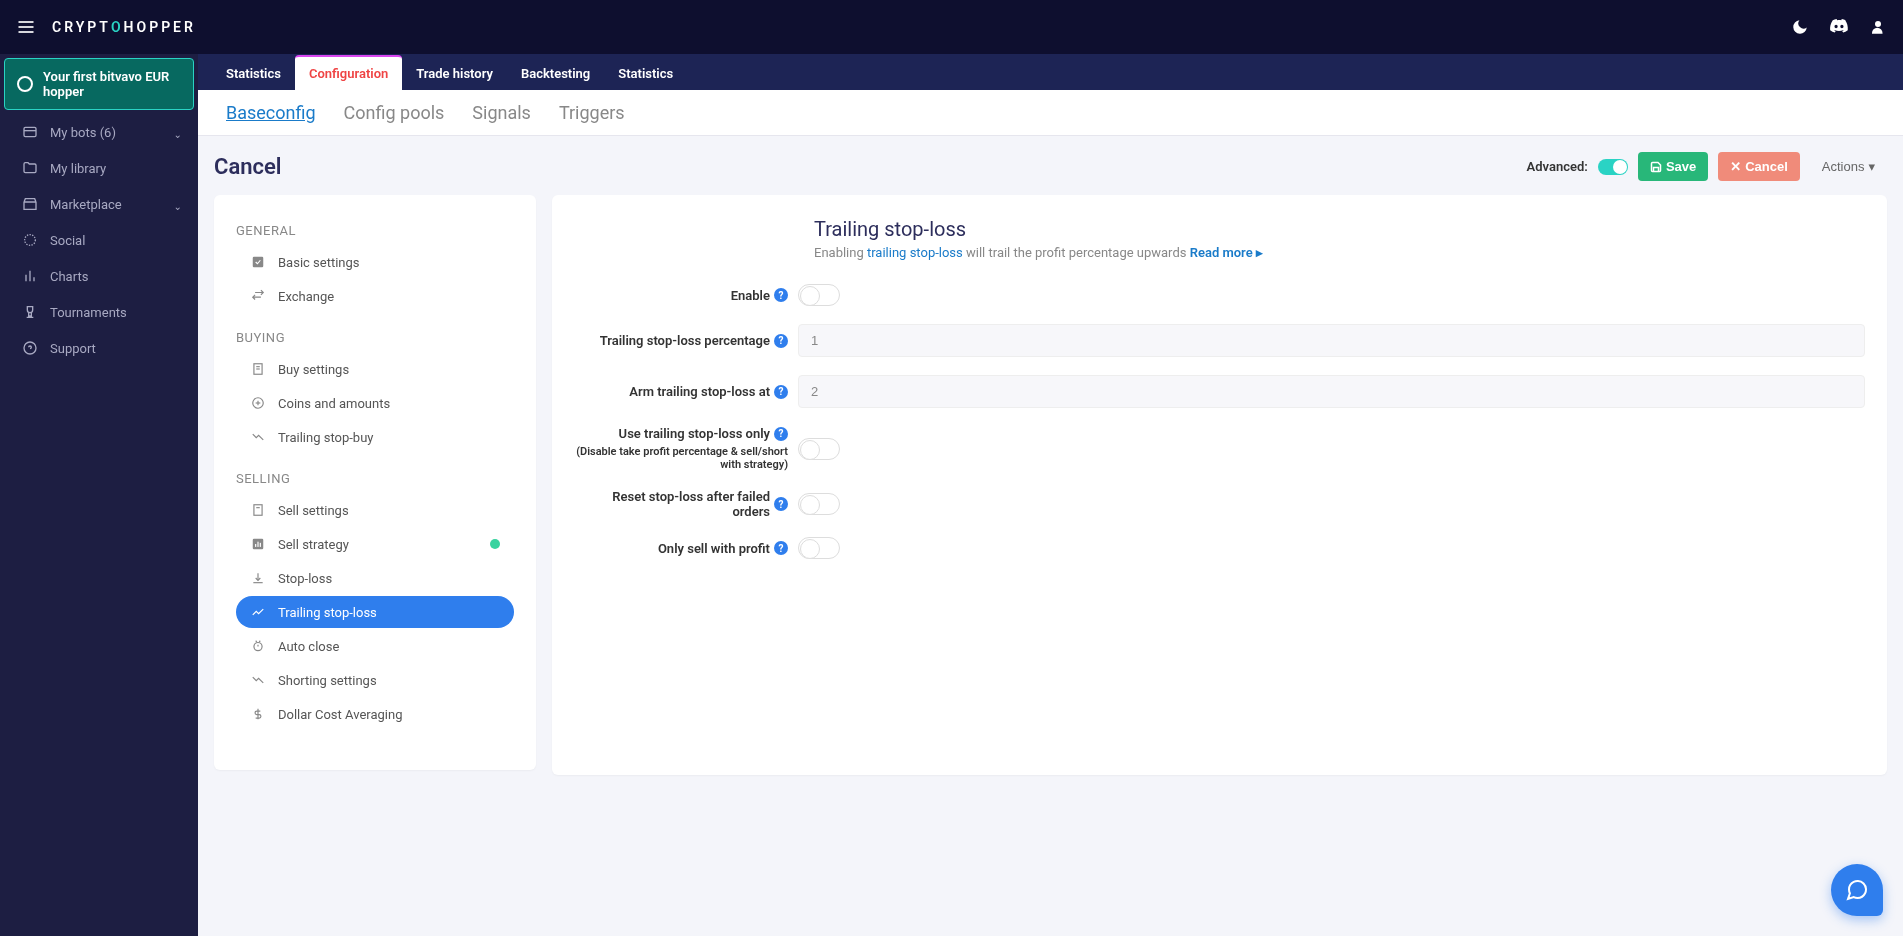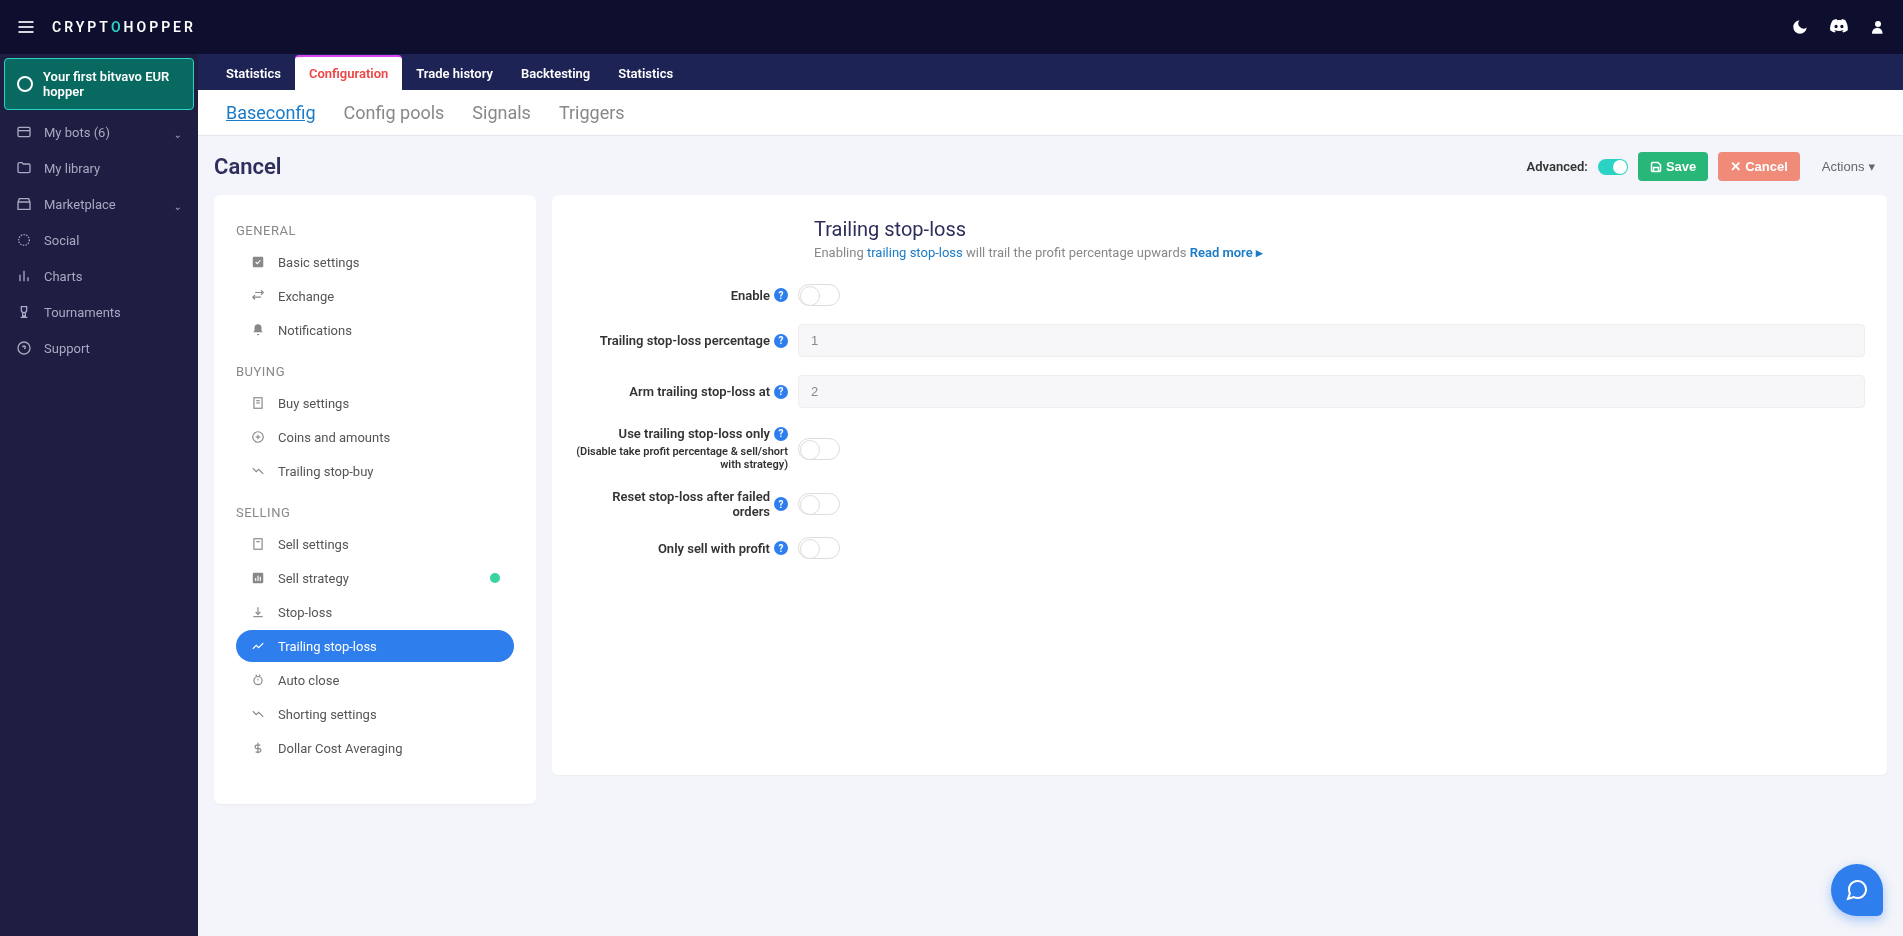--- a/index.html
+++ b/index.html
@@ -11,21 +11,21 @@
 .logo { color: #fff; font-weight: 600; letter-spacing: 3px; font-size: 14px; display: flex; align-items: flex-start; }
 .logo-o { color: #2ad3c4; }
 .topbar-right { display: flex; align-items: center; gap: 20px; color: #fff; }
 .topbar-icon { cursor: pointer; }
 
 .layout { display: flex; height: calc(100vh - 54px); }
 
 .sidebar { width: 198px; background: #1d1e42; color: #a8a9c2; flex-shrink: 0; overflow-y: auto; }
 .hopper-box { background: #076960; border: 1px solid #2ad3c4; margin: 4px; border-radius: 4px; padding: 10px 12px; display: flex; align-items: center; gap: 10px; color: #fff; font-size: 13px; font-weight: 600; cursor: pointer; }
 .hopper-box .ring { width: 16px; height: 16px; border: 2px solid #fff; border-radius: 50%; flex-shrink: 0; }
-.side-item { display: flex; align-items: flex-end; gap: 12px; padding: 10px 16px; cursor: pointer; font-size: 13px; position: relative; }
+.side-item { display: flex; align-items: flex-end; gap: 12px; padding: 10px 16px; cursor: pointer; font-size: 13px; position: relative; margin-left: 6px; }
 .side-icon { width: 16px; height: 16px; display: flex; align-items: center; justify-content: center; flex-shrink: 0; }
 .side-chevron { margin-left: auto; font-size: 10px; }
 
 .main { flex: 1; display: flex; flex-direction: column; overflow: hidden; }
 .tabbar { background: #1d2455; display: flex; align-items: flex-end; height: 36px; padding-left: 14px; }
 .tab { color: #fff; padding: 9px 14px; font-size: 13px; font-weight: 600; cursor: pointer; border-top-left-radius: 4px; border-top-right-radius: 4px; }
 .tab.active { background: #fff; color: #ef4444; border-top: 2px solid #d946ef; }
 .subtabbar { background: #fff; display: flex; padding: 0 14px; border-bottom: 1px solid #e6e6ee; }
 .subtab { padding: 12px 14px; font-size: 18px; color: #888; cursor: pointer; }
 .subtab.active { color: #1a7bc9; text-decoration: underline; }
@@ -232,28 +232,20 @@
               <span>Basic settings</span>
             </div>
             <div class="cat-item">
               <span class="cat-icon">
                   <svg width="14" height="14" viewBox="0 0 24 24" fill="none" stroke="currentColor" stroke-width="2">
                     <path d="M7 10l-4 4 4 4M3 14h14M17 2l4 4-4 4M21 6H7"></path>
                   </svg>
                 </span>
               <span>Exchange</span>
             </div>
-            <div class="cat-item">
-              <span class="cat-icon">
-                  <svg width="14" height="14" viewBox="0 0 24 24" fill="currentColor">
-                    <path d="M12 2a6 6 0 0 0-6 6v5l-2 3h16l-2-3V8a6 6 0 0 0-6-6zM10 19a2 2 0 0 0 4 0"></path>
-                  </svg>
-                </span>
-              <span>Notifications</span>
-            </div>
           </div>
 
           <div class="cat-group">
             <div class="cat-title">BUYING</div>
             <div class="cat-item">
               <span class="cat-icon">
                   <svg width="14" height="14" viewBox="0 0 24 24" fill="none" stroke="currentColor" stroke-width="2">
                     <rect x="5" y="3" width="14" height="18"></rect>
                     <line x1="9" y1="8" x2="15" y2="8"></line>
                     <line x1="9" y1="12" x2="15" y2="12"></line>

